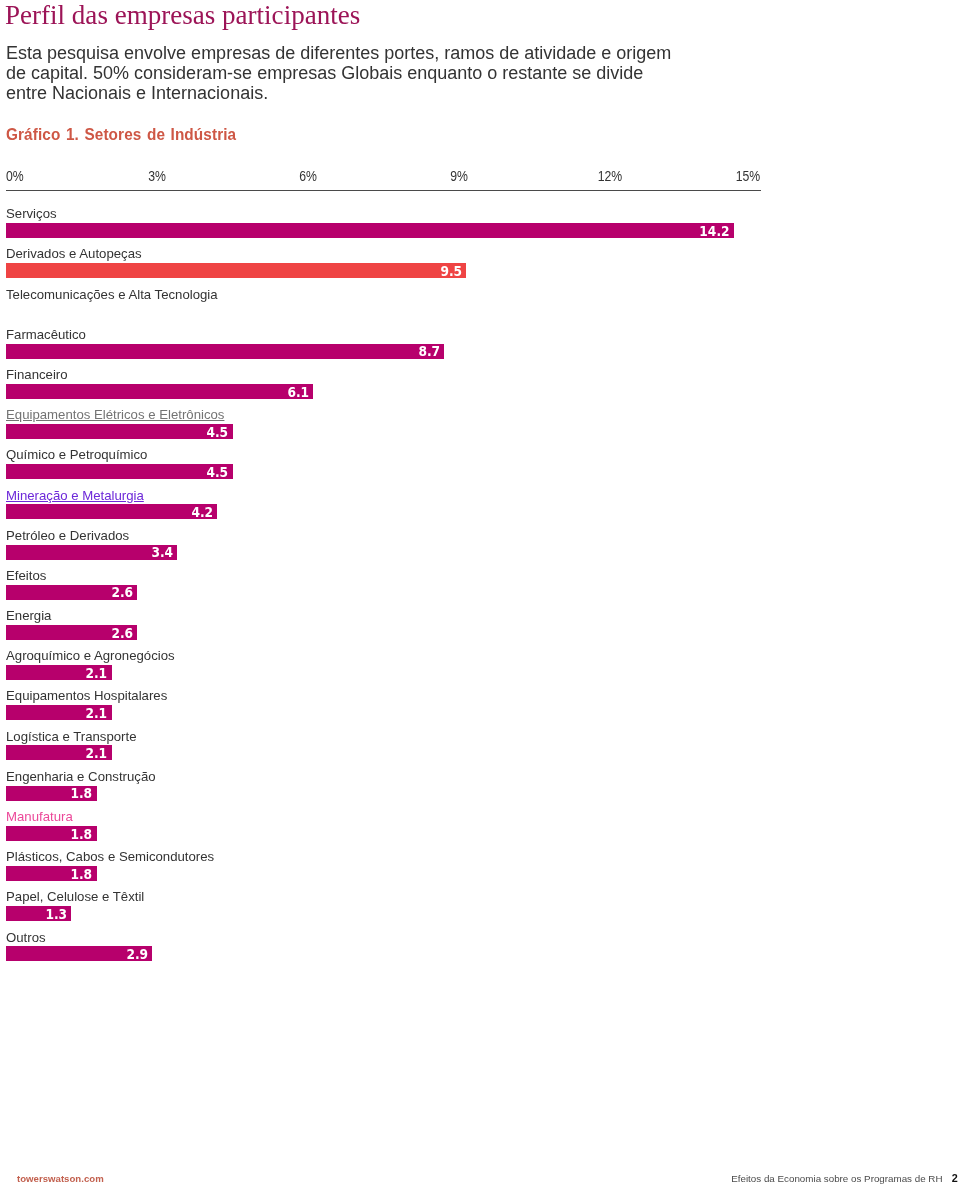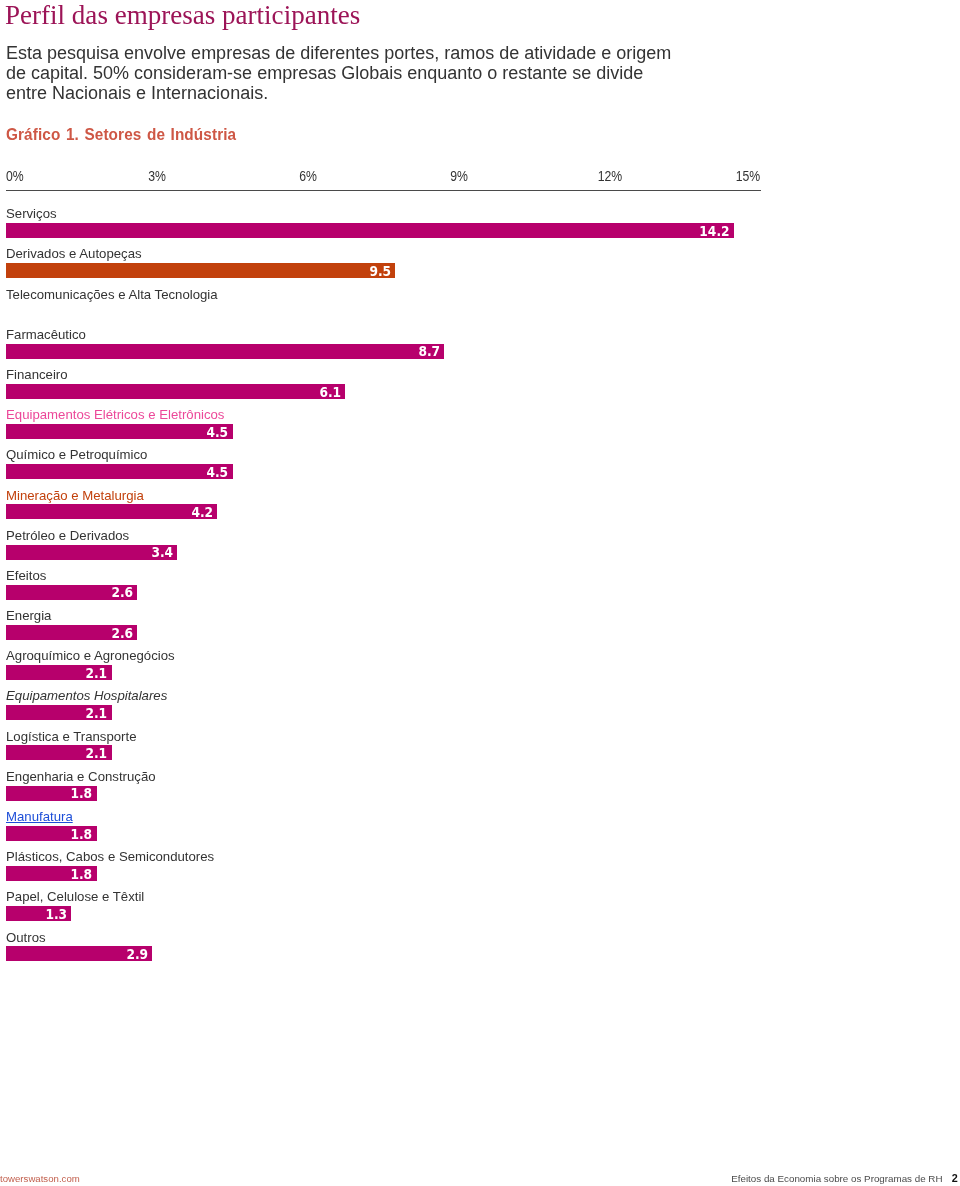--- a/index.html
+++ b/index.html
@@ -23,21 +23,21 @@
   .axis-rule{position:absolute;left:5.8px;top:189.5px;width:755px;height:1.1px;background:#4a4a4a;}
   
   .chart{position:absolute;left:6px;top:204px;width:950px;}
   .row{position:relative;height:40.2px;}
   .row-label{position:absolute;left:0;top:3.2px;font-size:13.2px;color:#333333;line-height:14px;white-space:nowrap;}
   .bar{position:absolute;left:0;top:19px;height:15px;background:#B7006C;}
   .bar-value{position:absolute;right:4.2px;top:1.8px;font-family:"DejaVu Sans",sans-serif;
              font-size:13.6px;font-weight:700;color:#ffffff;line-height:13px;white-space:nowrap;
              transform:scaleX(0.9);transform-origin:right center;}
   
-  .footer-left{position:absolute;left:0;top:1173.1px;font-size:9.6px;font-weight:400;color:#C2604E;white-space:nowrap;letter-spacing:0.02px;}
+  .footer-left{position:absolute;left:17px;top:1173.1px;font-size:9.6px;font-weight:700;color:#C2604E;white-space:nowrap;letter-spacing:0.02px;}
   .footer-right{position:absolute;right:2.2px;top:1171.5px;font-size:9.8px;color:#4b4b4b;white-space:nowrap;}
   .footer-right b{color:#111;font-weight:700;margin-left:9.3px;font-size:10.8px;}
 </style>
 </head>
 <body style="background: rgb(255, 255, 255);">
 
 <div class="page">
   <div class="title" style="color: rgb(156, 20, 87);">Perfil das empresas participantes</div>
   <div class="intro" style="color: rgb(51, 51, 51);">
     <div>Esta pesquisa envolve empresas de diferentes portes, ramos de atividade e origem</div>
@@ -58,53 +58,53 @@
   <div class="axis-rule" style="background: rgb(74, 74, 74);"></div>
   <div class="chart" id="chart">
       <div class="row">
         <div class="row-label" style="color: rgb(51, 51, 51);">Serviços</div>
         <div class="bar" style="width: 714.733px; background: rgb(183, 0, 108); padding-left: 13px;">
           <span class="bar-value" style="color: rgb(255, 255, 255);">14.2</span>
         </div>
       </div>
       <div class="row">
         <div class="row-label" style="color: rgb(51, 51, 51);">Derivados e Autopeças</div>
-        <div class="bar" style="width: 389px; background: #c2410c;">
+        <div class="bar" style="width: 460px; background: #ef4444;">
           <span class="bar-value" style="color: rgb(255, 255, 255);">9.5</span>
         </div>
       </div>
       <div class="row">
         <div class="row-label" style="color: rgb(51, 51, 51);">Telecomunicações e Alta Tecnologia</div>
       </div>
       <div class="row">
         <div class="row-label" style="color: rgb(51, 51, 51);">Farmacêutico</div>
         <div class="bar" style="width: 437.9px; background: rgb(183, 0, 108);">
           <span class="bar-value" style="color: rgb(255, 255, 255);">8.7</span>
         </div>
       </div>
       <div class="row">
         <div class="row-label" style="color: rgb(51, 51, 51);">Financeiro</div>
-        <div class="bar" style="width: 307.033px; background: rgb(183, 0, 108); padding-left: 32px;">
+        <div class="bar" style="width: 307.033px; background: rgb(183, 0, 108);">
           <span class="bar-value" style="color: rgb(255, 255, 255);">6.1</span>
         </div>
       </div>
       <div class="row">
-        <div class="row-label" style="color: #ec4899;">Equipamentos Elétricos e Eletrônicos</div>
+        <div class="row-label" style="color: #737373; text-decoration: underline;">Equipamentos Elétricos e Eletrônicos</div>
         <div class="bar" style="width: 226.5px; background: rgb(183, 0, 108);">
           <span class="bar-value" style="color: rgb(255, 255, 255);">4.5</span>
         </div>
       </div>
       <div class="row">
         <div class="row-label" style="color: rgb(51, 51, 51);">Químico e Petroquímico</div>
         <div class="bar" style="width: 226.5px; background: rgb(183, 0, 108);">
           <span class="bar-value" style="color: rgb(255, 255, 255);">4.5</span>
         </div>
       </div>
       <div class="row">
-        <div class="row-label" style="color: #c2410c;">Mineração e Metalurgia</div>
+        <div class="row-label" style="color: #6d28d9; text-decoration: underline;">Mineração e Metalurgia</div>
         <div class="bar" style="width: 211.4px; background: rgb(183, 0, 108);">
           <span class="bar-value" style="color: rgb(255, 255, 255);">4.2</span>
         </div>
       </div>
       <div class="row">
         <div class="row-label" style="color: rgb(51, 51, 51);">Petróleo e Derivados</div>
         <div class="bar" style="width: 171.133px; background: rgb(183, 0, 108);">
           <span class="bar-value" style="color: rgb(255, 255, 255);">3.4</span>
         </div>
       </div>
@@ -120,39 +120,39 @@
           <span class="bar-value" style="color: rgb(255, 255, 255);">2.6</span>
         </div>
       </div>
       <div class="row">
         <div class="row-label" style="color: rgb(51, 51, 51);">Agroquímico e Agronegócios</div>
         <div class="bar" style="width: 105.7px; background: rgb(183, 0, 108);">
           <span class="bar-value" style="color: rgb(255, 255, 255);">2.1</span>
         </div>
       </div>
       <div class="row">
-        <div class="row-label" style="color: rgb(51, 51, 51); font-style: italic;">Equipamentos Hospitalares</div>
+        <div class="row-label" style="color: rgb(51, 51, 51);">Equipamentos Hospitalares</div>
         <div class="bar" style="width: 105.7px; background: rgb(183, 0, 108);">
           <span class="bar-value" style="color: rgb(255, 255, 255);">2.1</span>
         </div>
       </div>
       <div class="row">
         <div class="row-label" style="color: rgb(51, 51, 51);">Logística e Transporte</div>
         <div class="bar" style="width: 105.7px; background: rgb(183, 0, 108);">
           <span class="bar-value" style="color: rgb(255, 255, 255);">2.1</span>
         </div>
       </div>
       <div class="row">
         <div class="row-label" style="color: rgb(51, 51, 51);">Engenharia e Construção</div>
         <div class="bar" style="width: 90.6px; background: rgb(183, 0, 108);">
           <span class="bar-value" style="color: rgb(255, 255, 255);">1.8</span>
         </div>
       </div>
       <div class="row">
-        <div class="row-label" style="color: #1d4ed8; text-decoration: underline;">Manufatura</div>
+        <div class="row-label" style="color: #ec4899;">Manufatura</div>
         <div class="bar" style="width: 90.6px; background: rgb(183, 0, 108);">
           <span class="bar-value" style="color: rgb(255, 255, 255);">1.8</span>
         </div>
       </div>
       <div class="row">
         <div class="row-label" style="color: rgb(51, 51, 51);">Plásticos, Cabos e Semicondutores</div>
         <div class="bar" style="width: 90.6px; background: rgb(183, 0, 108);">
           <span class="bar-value" style="color: rgb(255, 255, 255);">1.8</span>
         </div>
       </div>

